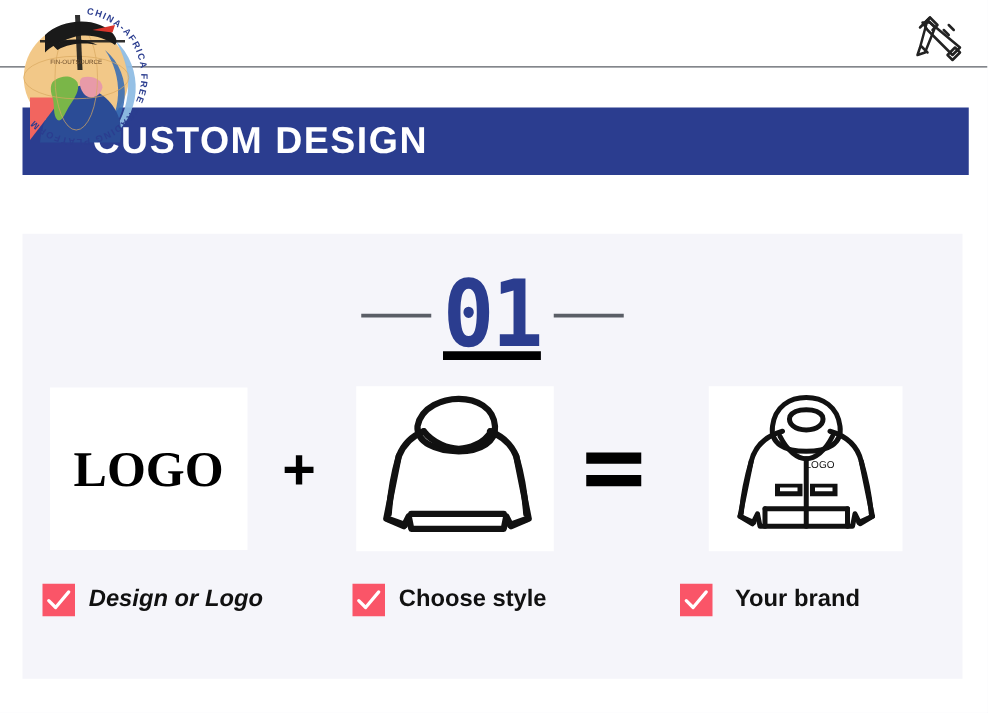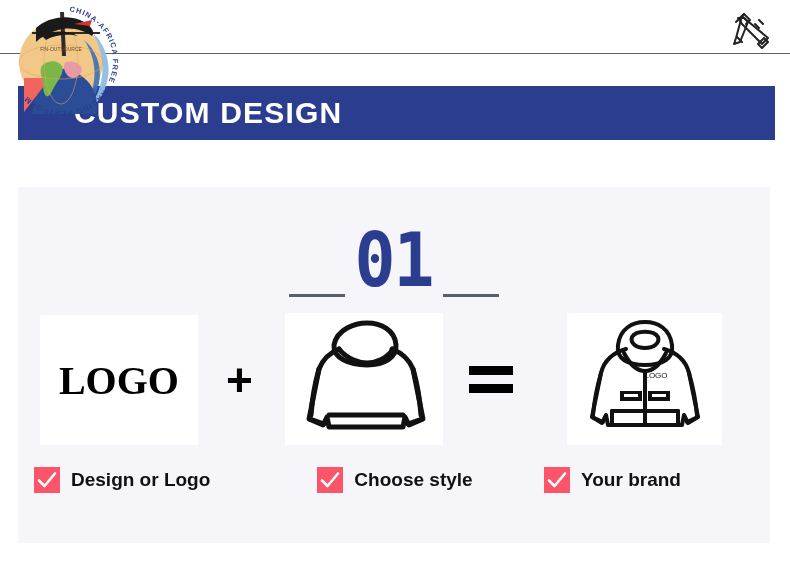--- a/index.html
+++ b/index.html
@@ -41,35 +41,35 @@
   .panel {
     position: absolute; left: 18px; top: 187px; width: 752px; height: 356px;
     background: #f5f5fa;
   }
 
   
   .steps-row {
     position: absolute; left: 0; top: 20px; width: 752px; height: 90px;
     display: flex;
   }
-  .step-head { flex: 1 1 0; display: flex; align-items: flex-end; justify-content: center; }
+  .step-head { flex: 1 1 0; display: flex; align-items: center; justify-content: center; text-decoration: underline; }
   .dash { width: 56px; height: 3px; background: #5a5e66; flex: 0 0 auto; }
   .dash.left { margin-right: 6px; }
   .dash.right { margin-left: 6px; }
   .step-num {
     color: #2b3d8f; font-size: 74px; line-height: 74px; font-weight: bold;
     font-family: "DejaVu Sans Mono", monospace;
     letter-spacing: -2px;
     transform: scaleX(0.92);
   }
 
   
   .media-row {
     position: absolute; left: 0; top: 118px; width: 752px; height: 140px;
-    display: flex; align-items: flex-end;
+    display: flex; align-items: center;
   }
   .cell { flex: 1 1 0; display: flex; align-items: center; justify-content: center; }
   .imgbox {
     background: #ffffff; display: flex; align-items: center; justify-content: center;
   }
   .box-logo { width: 158px; height: 130px; }
   .box-hoodie { width: 158px; height: 132px; }
   .box-result { width: 155px; height: 132px; }
   .logo-text {
     color: #000; font-size: 40px; font-weight: bold;
@@ -79,23 +79,23 @@
         font-family: "Liberation Sans", sans-serif; }
   .op-eq { display: flex; flex-direction: column; gap: 9px; }
   .op-eq i { display: block; width: 44px; height: 9px; background: #000; }
 
   
   .check-row {
     position: absolute; left: 0; top: 273px; width: 752px; height: 40px;
     display: flex;
   }
   .check-cell { flex: 1 1 0; display: flex; align-items: center; justify-content: flex-start; }
-  .check-cell.c1 { padding-left: 16px; }
-  .check-cell.c2 { padding-left: 22px; justify-content: center; }
-  .check-cell.c3 { padding-left: 36px; }
+  .check-cell.c1 { padding-left: 16px; font-style: italic; }
+  .check-cell.c2 { padding-left: 22px; }
+  .check-cell.c3 { padding-left: 36px; gap: 7px; }
   .checkbox {
     width: 26px; height: 26px; background: #fa5568; flex: 0 0 auto;
     display: flex; align-items: center; justify-content: center; margin-right: 11px;
   }
   .check-label {
     color: #111; font-size: 19px; font-weight: bold; white-space: nowrap;
     font-family: "Liberation Sans", sans-serif;
   }
 </style>
 </head>

